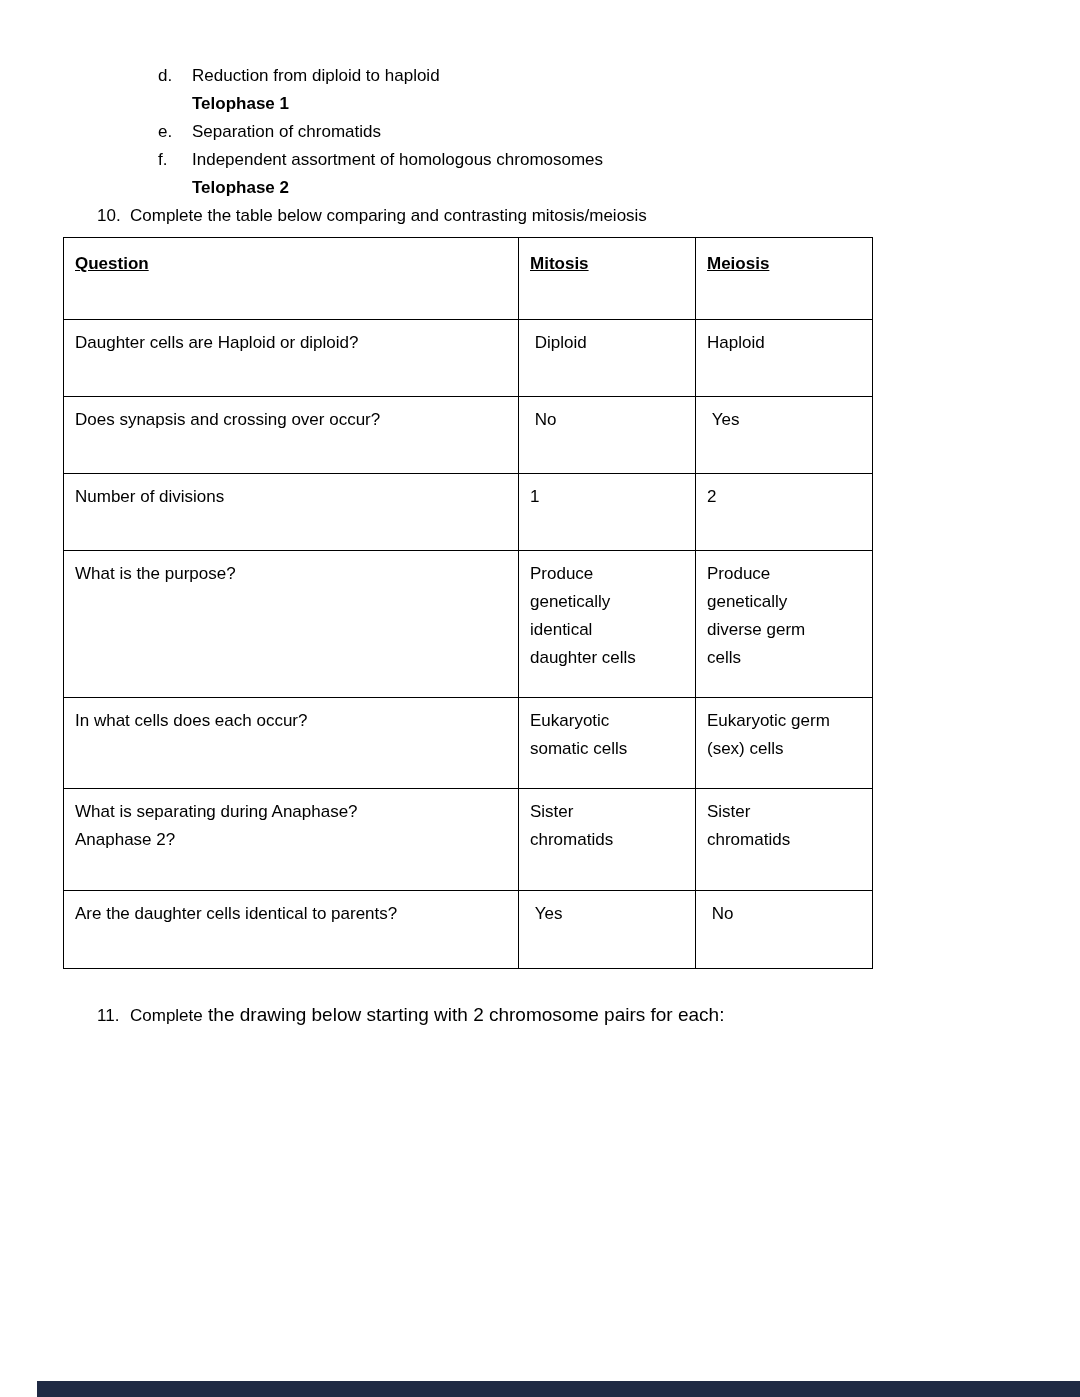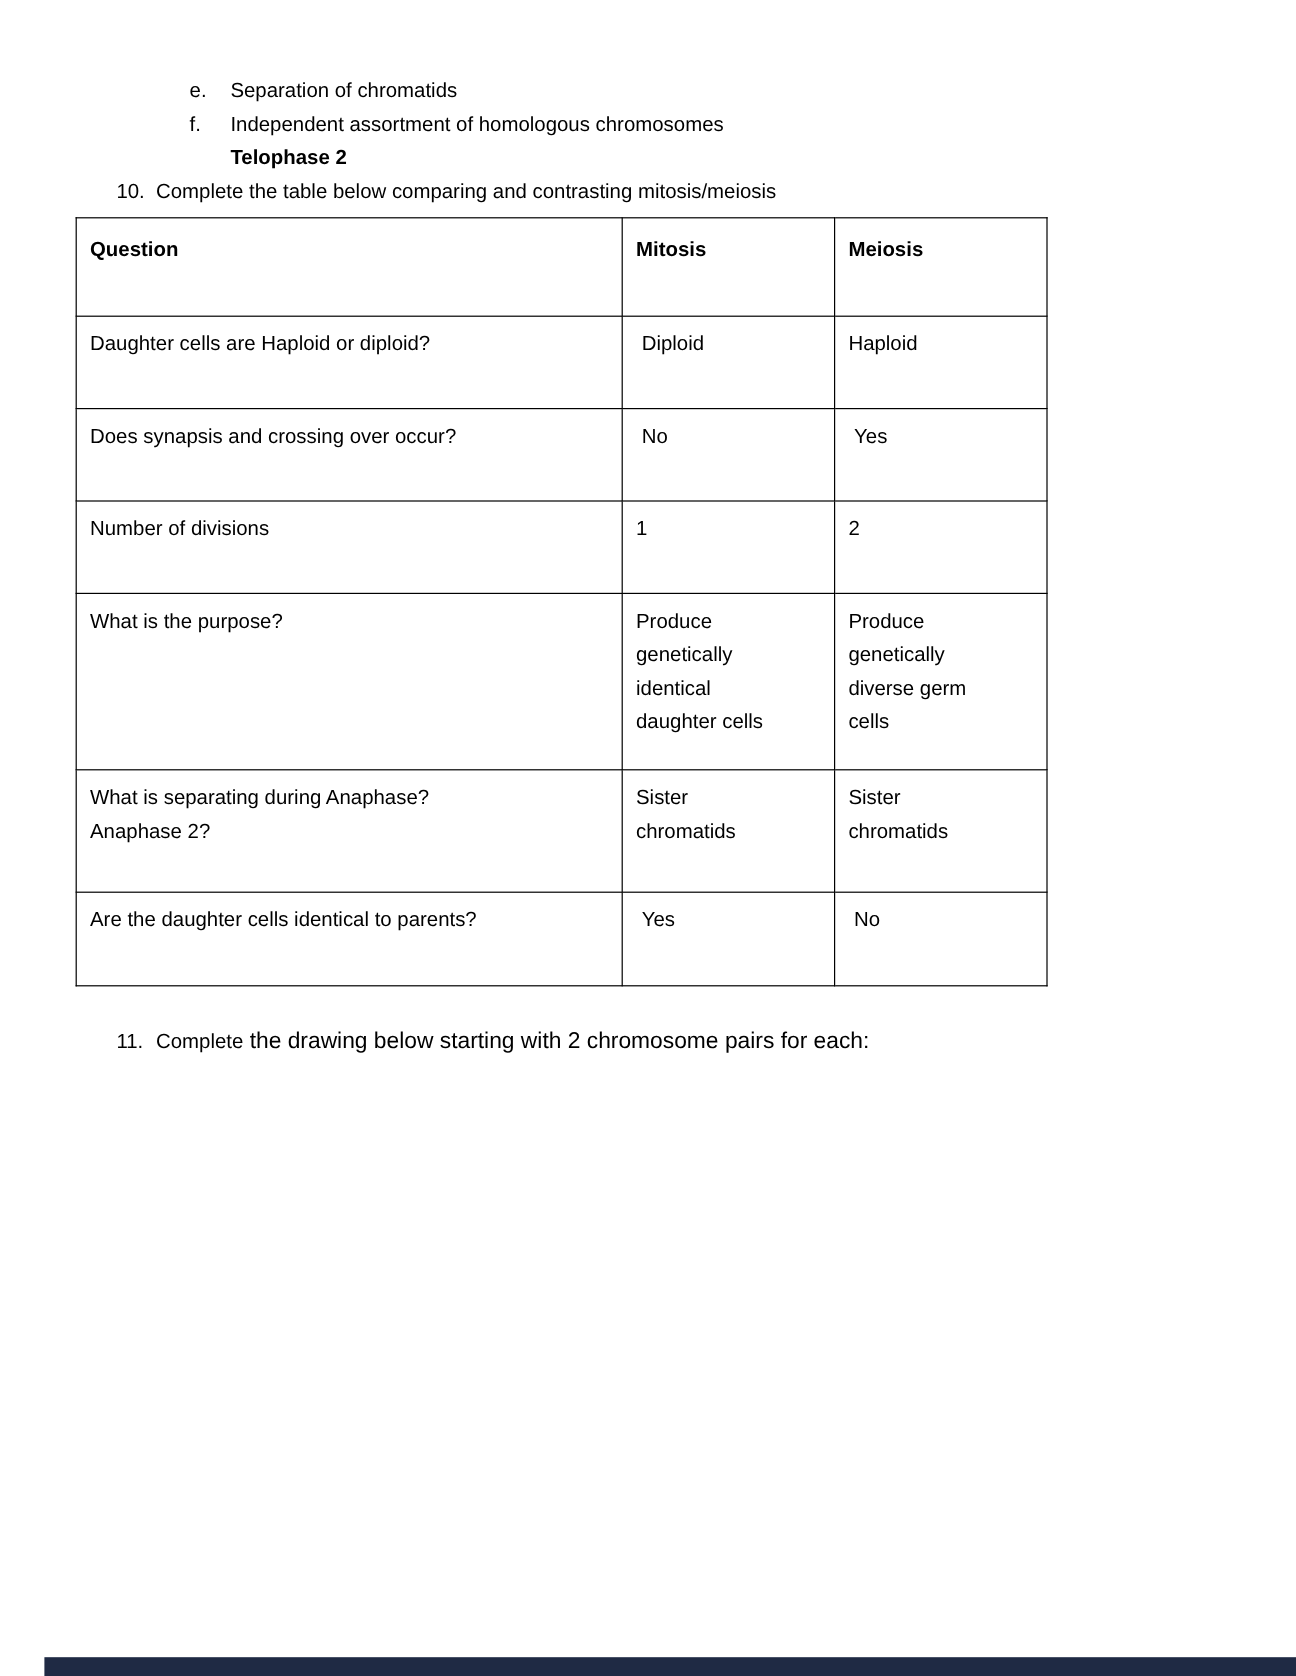--- a/index.html
+++ b/index.html
@@ -63,36 +63,41 @@
     text-align: left;
     font-size: 17px;
     line-height: 28px;
     padding: 9px 10px 9px 11px;
     white-space: pre-wrap;
     overflow: hidden;
   }
   table.compare th {
     font-weight: bold;
     padding-top: 12px;
+    text-decoration: underline;
   }
   
   .bottom-bar {
     position: absolute;
     left: 37px;
     right: 0;
     bottom: 0;
     height: 16px;
   }
 </style>
 </head>
 <body>
 
 <div class="page">
 
   <ul class="abc-list">
+    <li>
+      <div class="li-line"><span class="marker">d.</span><span>Reduction from diploid to haploid</span></div>
+      <div class="answer">Telophase 1</div>
+    </li>
     <li>
       <div class="li-line"><span class="marker">e.</span><span>Separation of chromatids</span></div>
     </li>
     <li>
       <div class="li-line"><span class="marker">f.</span><span>Independent assortment of homologous chromosomes</span></div>
       <div class="answer">Telophase 2</div>
     </li>
   </ul>
 
   <div class="q-line"><span class="q-marker">10.</span><span>Complete the table below comparing and contrasting mitosis/meiosis</span></div>
@@ -129,20 +134,27 @@
           <td>What is the purpose?</td>
           <td>Produce
 genetically
 identical
 daughter cells</td>
           <td>Produce
 genetically
 diverse germ
 cells</td>
         </tr>
+        <tr style="height:91px;">
+          <td>In what cells does each occur?</td>
+          <td>Eukaryotic
+somatic cells</td>
+          <td>Eukaryotic germ
+(sex) cells</td>
+        </tr>
         <tr style="height:102px;">
           <td>What is separating during Anaphase?
 Anaphase 2?</td>
           <td>Sister
 chromatids</td>
           <td>Sister
 chromatids</td>
         </tr>
         <tr style="height:78px;">
           <td>Are the daughter cells identical to parents?</td>

